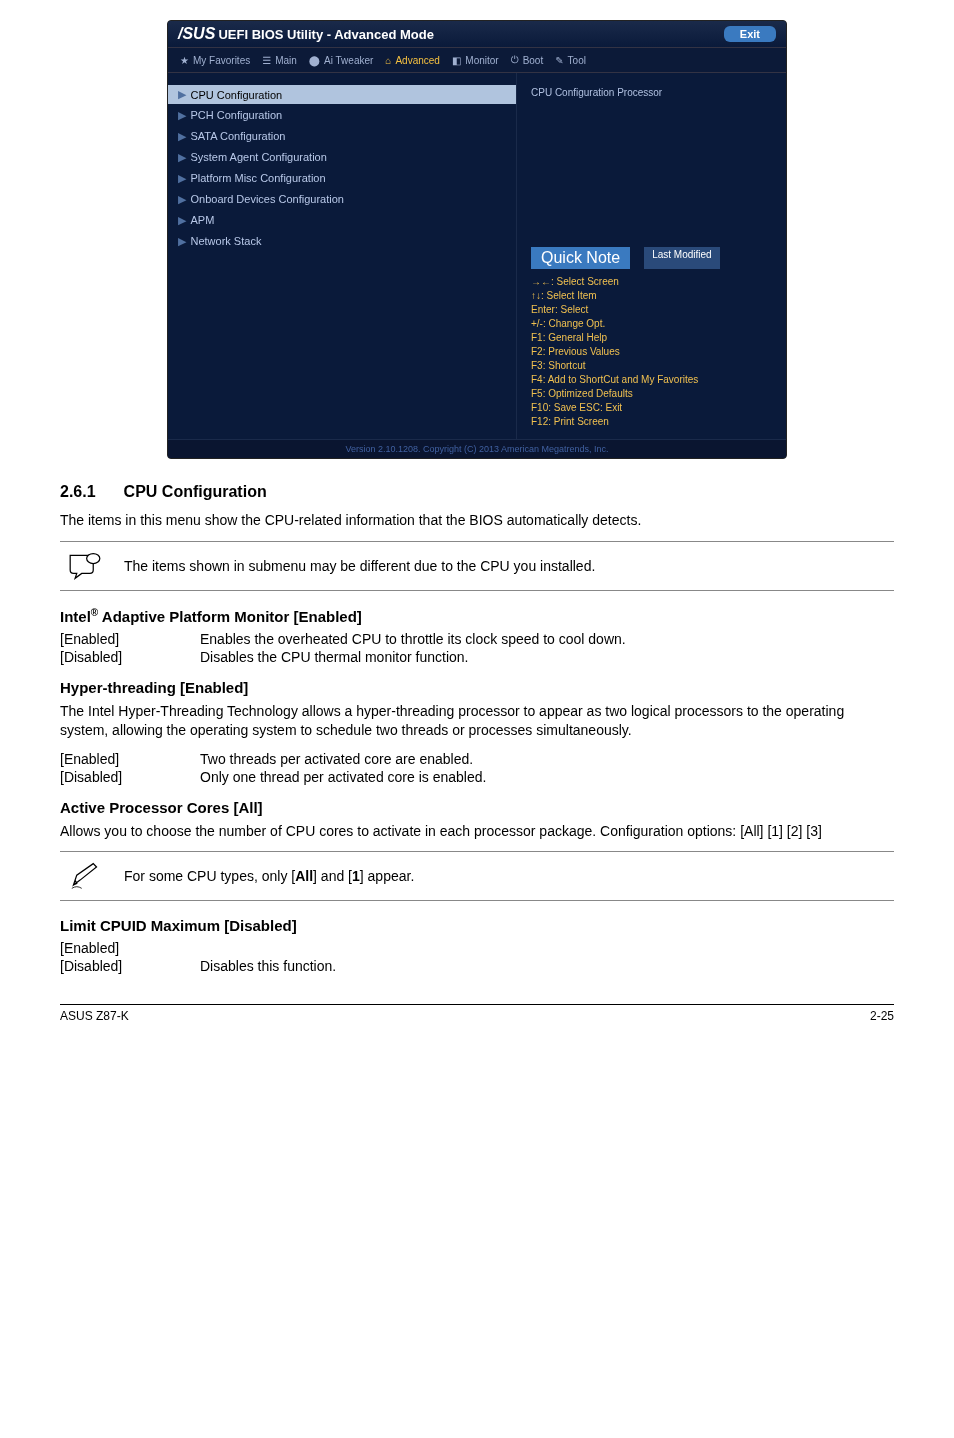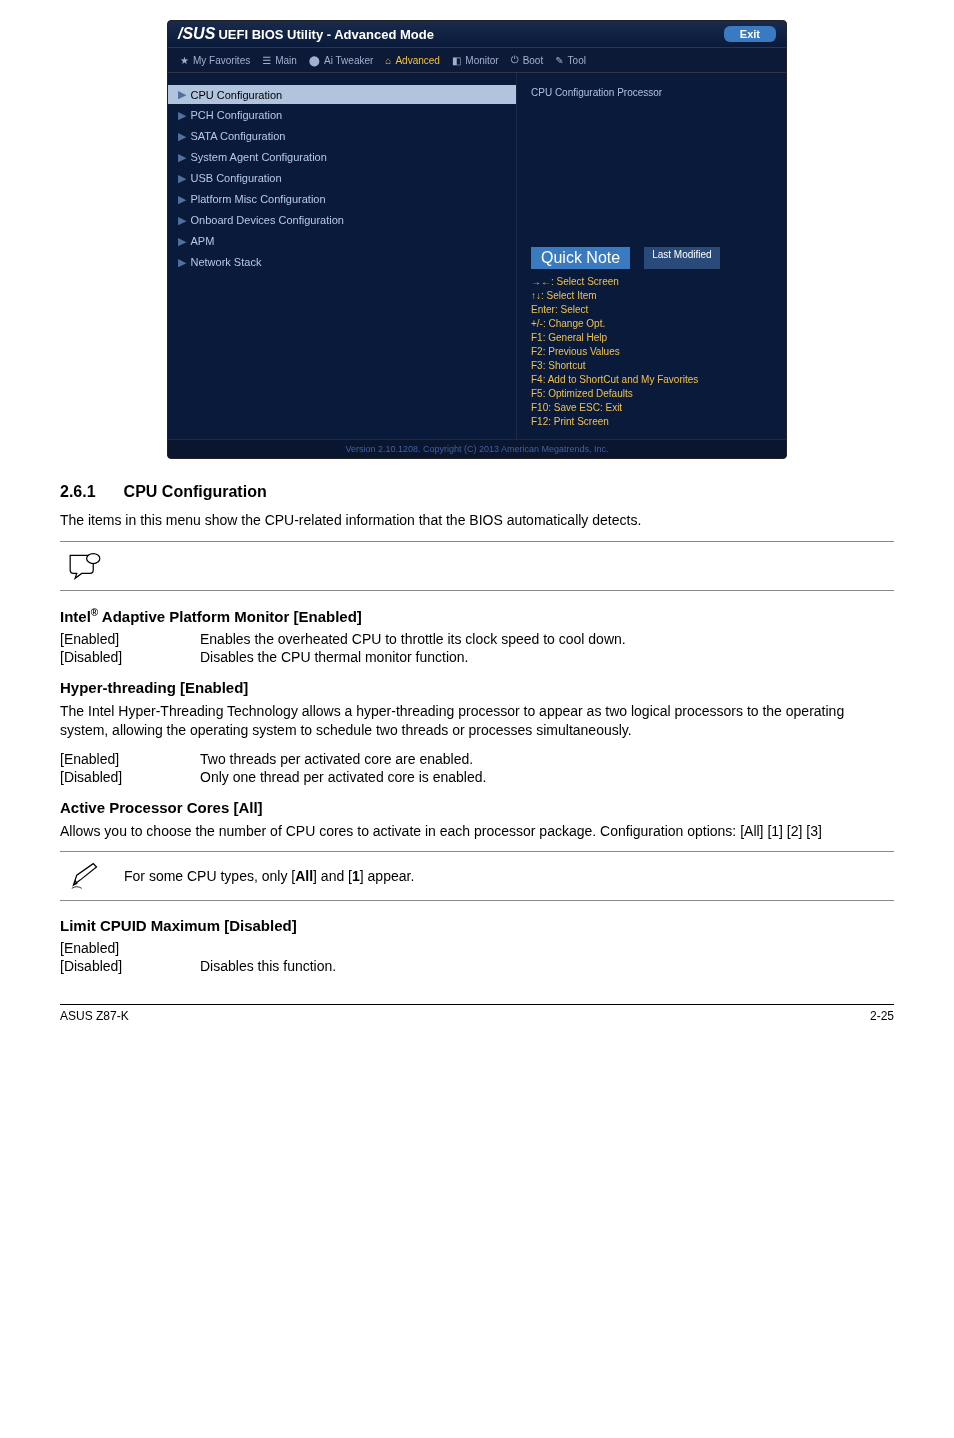--- a/index.html
+++ b/index.html
@@ -169,21 +169,20 @@
 
   <div class="bios-body">
     <div class="bios-left">
       <div class="cpu-conf-highlight">
           <span class="chevron">▶</span>
           <span>CPU Configuration</span>
         </div>
       <div class="left-item"><span class="chevron">▶</span><span>PCH Configuration</span></div>
       <div class="left-item"><span class="chevron">▶</span><span>SATA Configuration</span></div>
       <div class="left-item"><span class="chevron">▶</span><span>System Agent Configuration</span></div>
-      <div class="left-item"><span class="chevron">▶</span><span>USB Configuration</span></div>
       <div class="left-item"><span class="chevron">▶</span><span>Platform Misc Configuration</span></div>
       <div class="left-item"><span class="chevron">▶</span><span>Onboard Devices Configuration</span></div>
       <div class="left-item"><span class="chevron">▶</span><span>APM</span></div>
       <div class="left-item"><span class="chevron">▶</span><span>Network Stack</span></div>
     </div>
 
     <div class="bios-right">
       <div class="right-top">CPU Configuration Processor</div>
       <div class="quick-bar">
         <div class="qn">Quick Note</div>
@@ -212,20 +211,21 @@
   <span class="num">2.6.1</span><span>CPU Configuration</span>
 </h2>
 
 <p class="body-text">The items in this menu show the CPU-related information that the BIOS automatically detects.</p>
 
 <div class="note-box">
   <svg class="note-icon" viewBox="0 0 40 34">
     <path d="M2 4 L26 4 Q30 4 30 8 L30 22 Q30 26 26 26 L16 26 L8 32 L10 26 L6 26 Q2 26 2 22 Z" fill="none" stroke="#000" stroke-width="1.5"></path>
     <ellipse cx="30" cy="8" rx="8" ry="6" fill="#fff" stroke="#000" stroke-width="1.5"></ellipse>
   </svg>
+  <div>The items shown in submenu may be different due to the CPU you installed.</div>
 </div>
 
 <h3>
   <span>Intel</span><span class="sup">®</span><span> Adaptive Platform Monitor [Enabled]</span>
 </h3>
 <div class="opt-row">
   <div class="opt-key">[Enabled]</div>
   <div>Enables the overheated CPU to throttle its clock speed to cool down.</div>
 </div>
 <div class="opt-row">

